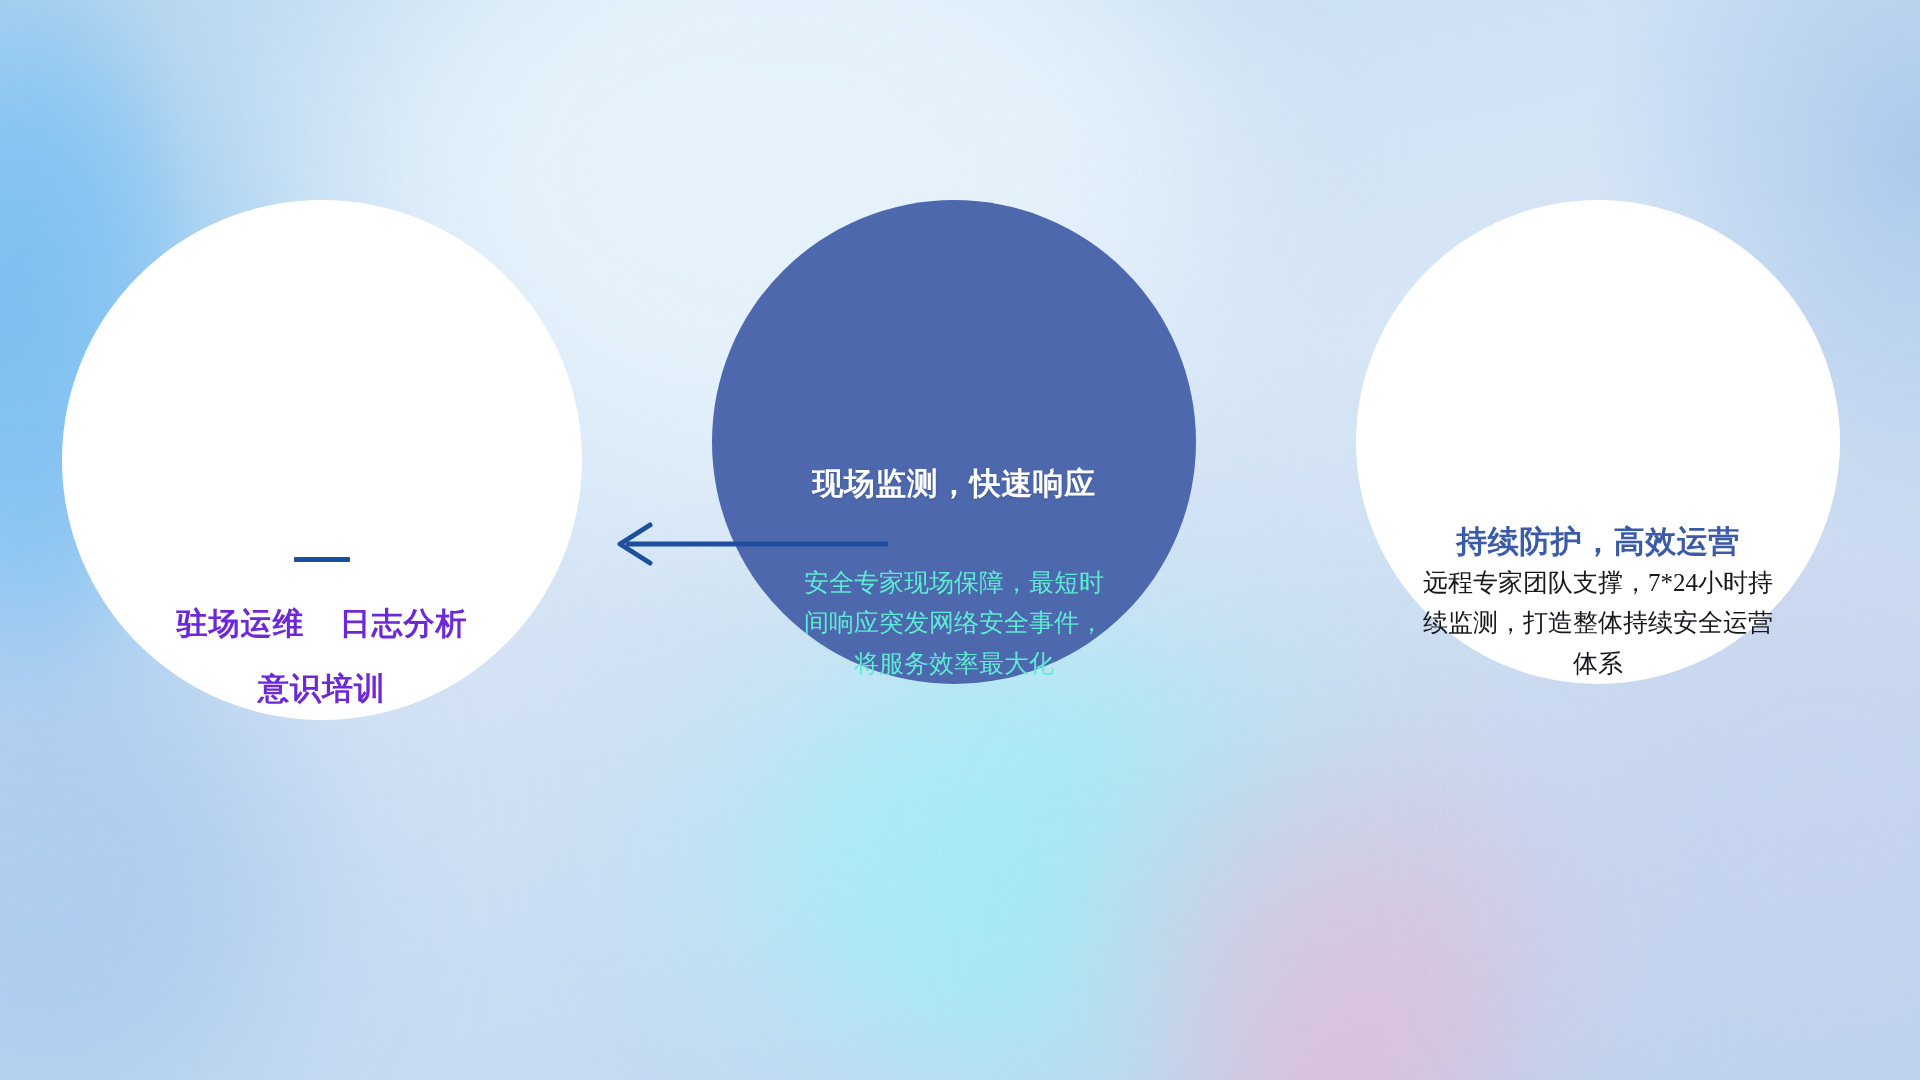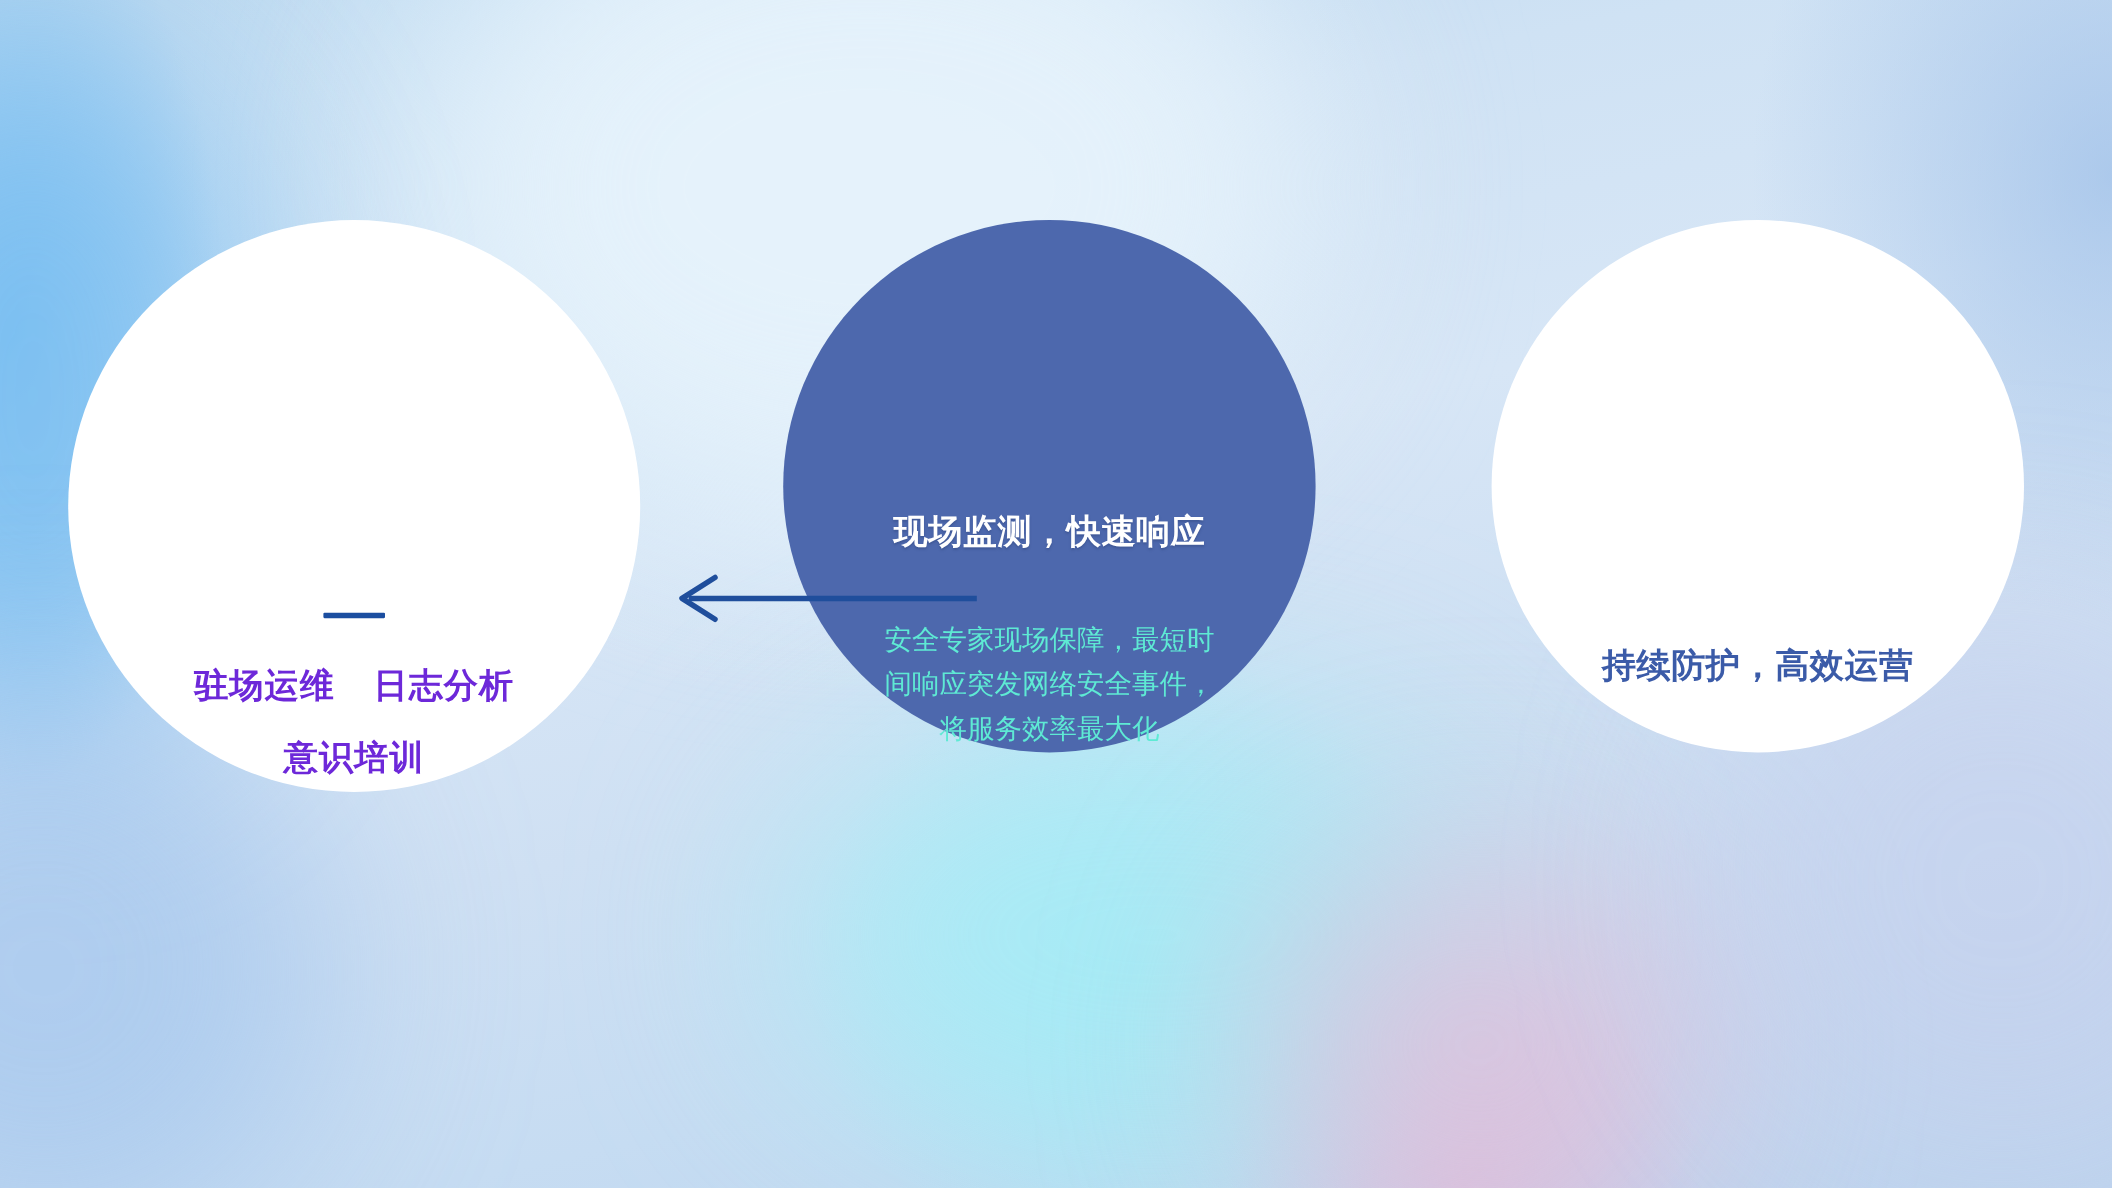--- a/index.html
+++ b/index.html
@@ -71,21 +71,20 @@
 
   
   #circle-remote {
     left:1356px; top:200px; width:484px; height:484px;
     background:#ffffff;
     z-index:2;
   }
   #circle-remote .c-title {
     font-size:31px; font-weight:bold; color:#3b5ba8;
     letter-spacing:0.5px; white-space:nowrap;
-    margin-bottom:58px;
   }
   #circle-remote .c-body {
     font-size:25px; color:#16181c; line-height:1.62;
     width:350px; text-align:center;
   }
 
   #flow-arrow { position:absolute; left:600px; top:516px; width:290px; height:56px; z-index:4; }
 </style>
 </head>
 <body>
@@ -105,20 +104,21 @@
     <div class="svc-line">意识培训</div>
   </div>
 
   <svg id="flow-arrow" viewBox="0 0 290 56">
     <line x1="288" y1="28" x2="26" y2="28" stroke="#1f4e9c" stroke-width="5"></line>
     <polyline points="50,9 20,28 50,47" fill="none" stroke="#1f4e9c" stroke-width="5" stroke-linecap="round" stroke-linejoin="round"></polyline>
   </svg>
 
   <div class="circle" id="circle-remote">
     <div class="c-title">持续防护，高效运营</div>
+    <div class="c-body">远程专家团队支撑，7*24小时持续监测，打造整体持续安全运营体系</div>
   </div>
 
   <div class="circle" id="circle-onsite">
     <div class="c-title">现场监测，快速响应</div>
     <div class="c-body">安全专家现场保障，最短时间响应突发网络安全事件，将服务效率最大化</div>
   </div>
 
 </div>
 
 </body></html>

